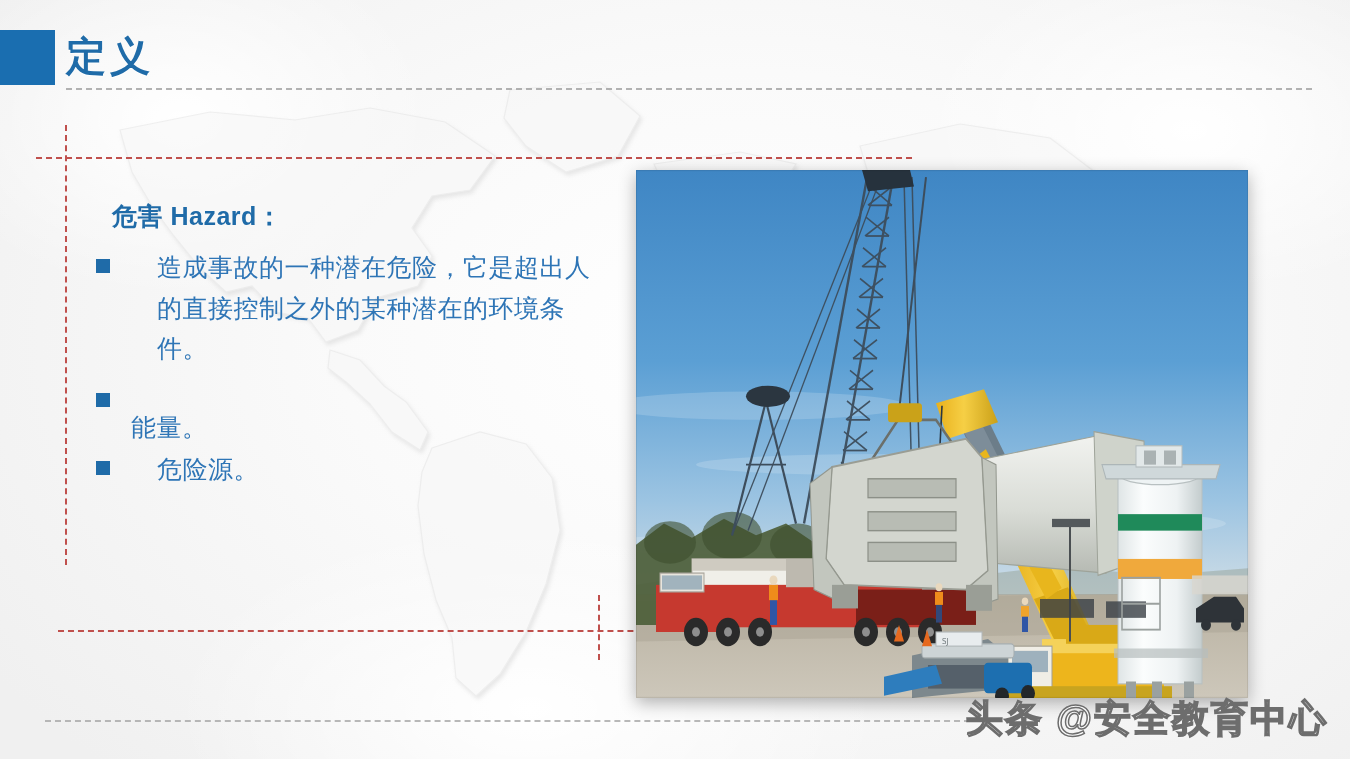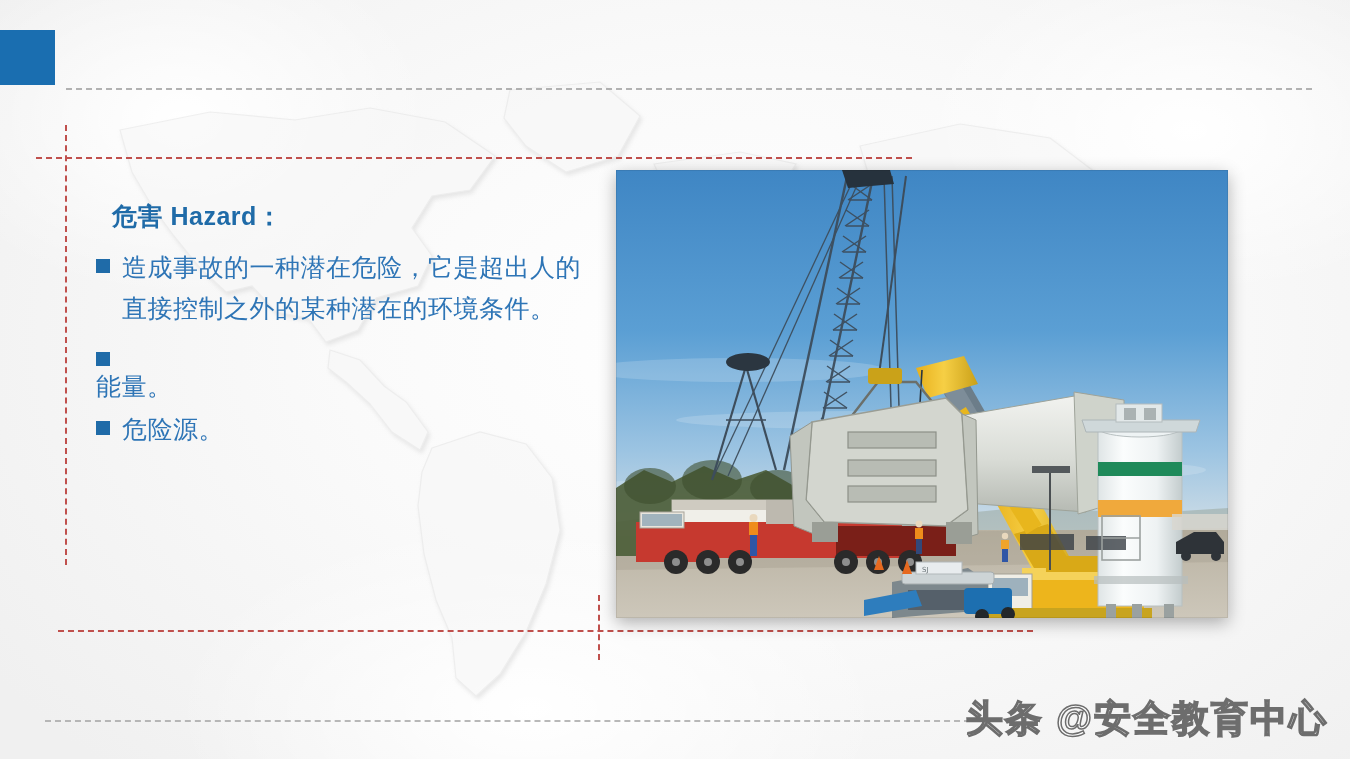--- a/index.html
+++ b/index.html
@@ -63,26 +63,26 @@
   }
   .tb-item{
     display:flex;align-items:flex-start;
     font-size:25px;line-height:1.62;color:#2E75B6;
     margin-bottom:2px;letter-spacing:.5px;
   }
   .bullet{
     flex:0 0 auto;width:14px;height:14px;background:#1F6BA8;
     margin:12px 12px 0 0;
   }
-  .tb-item .txt{flex:1 1 auto;}
+  .tb-item .txt{flex:1 1 auto;margin-left:35px;}
   .tb-item.spaced{margin-top:12px;flex-direction:column;}
 
   
   .photo{
-    position:absolute;left:616px;top:170px;width:612px;height:448px;
+    position:absolute;left:636px;top:170px;width:612px;height:528px;
     box-shadow:0 5px 16px rgba(0,0,0,.30);
     overflow:hidden;background:#4b90c8;
   }
   .photo svg{display:block;width:100%;height:100%;}
 
   
   .foot-dotline{
     position:absolute;left:45px;top:720px;width:945px;height:0;
     border-top:2px dashed #a8a8a8;opacity:.8;
   }
@@ -139,20 +139,21 @@
 
         <path d="M820,86 L920,64 L1010,78 L1060,116 L1048,160 L1006,184 L960,176 L928,200
                  L892,190 L856,160 L832,126 Z"></path>
 
         <path d="M940,420 L1006,408 L1050,436 L1044,480 L1000,502 L954,488 L932,454 Z"></path>
       </g>
     </svg>
   </div>
 
   <div class="title-square"></div>
+  <div class="title-text">定义</div>
   <div class="header-dotline"></div>
 
   <div class="dash d-top"></div>
   <div class="dash d-left"></div>
   <div class="dash d-bottom"></div>
   <div class="dash d-right"></div>
 
   <div class="textblock">
     <div class="tb-head">危害 Hazard：</div>
 

